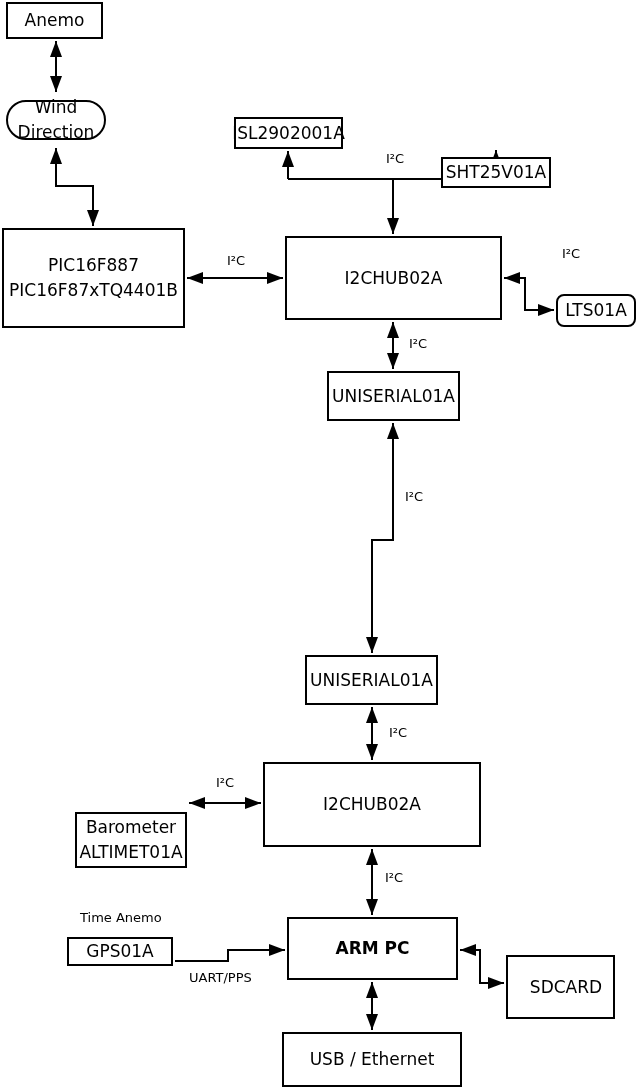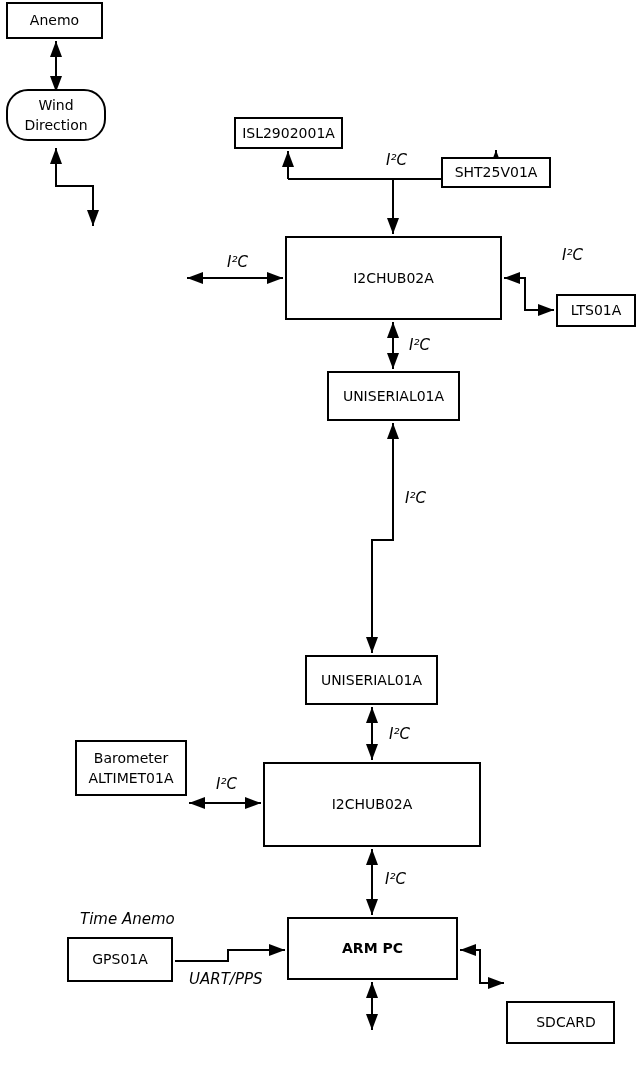--- a/index.html
+++ b/index.html
@@ -13,24 +13,24 @@
     background: #ffffff; overflow: hidden;
   }
   .connector-layer { position: absolute; left: 0; top: 0; }
   .edge { stroke: #000; stroke-width: 2; fill: none; }
   .m-both { marker-start: url(#ah); marker-end: url(#ah); }
   .m-end  { marker-end: url(#ah); }
   .node {
     position: absolute; box-sizing: border-box;
     background: #ffffff; border: 2px solid #000;
     display: flex; align-items: center; justify-content: center;
-    text-align: center; font-size: 14px; line-height: 1.45;
+    text-align: center; font-size: 17px; line-height: 1.45;
   }
   .node .lbl { white-space: pre-line; }
-  .elabel { position: absolute; font-size: 15px; white-space: nowrap; font-style: italic; }
+  .elabel { position: absolute; font-size: 13px; white-space: nowrap; }
 </style>
 </head>
 <body>
 
 <div class="canvas">
 
   <svg class="connector-layer" width="640" height="1089" viewBox="0 0 640 1089">
     <defs>
       <marker id="ah" viewBox="0 0 16 12" refX="16" refY="6" markerWidth="16" markerHeight="12" markerUnits="userSpaceOnUse" orient="auto-start-reverse">
         <path d="M0,0 L16,6 L0,12 Z" fill="#000"></path>
@@ -52,71 +52,78 @@
     <path class="edge m-both" d="M372,849 L372,915"></path>
     <path class="edge m-end" d="M175,961 L228,961 L228,950 L285,950"></path>
     <path class="edge m-both" d="M460,950 L480,950 L480,983 L504,983"></path>
     <path class="edge m-both" d="M372,982 L372,1030"></path>
   </svg>
 
   <div class="node" style="left:6px; top:2px; width:97px; height:37px;">
     <span class="lbl">Anemo</span>
   </div>
 
-  <div class="node" style="left:6px; top:89px; width:100px; height:52px;border-radius:22px;">
+  <div class="node" style="left:6px; top:100px; width:100px; height:40px;border-radius:22px;">
     <span class="lbl">Wind
 Direction</span>
   </div>
 
+  <div class="node" style="left:2px; top:228px; width:183px; height:100px;">
+    <span class="lbl">PIC16F887
+PIC16F87xTQ4401B</span>
+  </div>
 
   <div class="node" style="left:234px; top:117px; width:109px; height:32px;align-items:center;">
     <span class="lbl">ISL2902001A</span>
   </div>
 
   <div class="node" style="left:441px; top:117px; width:110px; height:31px;margin-top:40px;">
     <span class="lbl">SHT25V01A</span>
   </div>
 
   <div class="node" style="left:285px; top:236px; width:217px; height:84px;">
     <span class="lbl">I2CHUB02A</span>
   </div>
 
-  <div class="node" style="left:556px; top:294px; width:80px; height:33px;">
+  <div class="node" style="left:556px; top:294px; width:80px; height:33px;border-radius:8px;">
     <span class="lbl">LTS01A</span>
   </div>
 
   <div class="node" style="left:327px; top:371px; width:133px; height:50px;">
     <span class="lbl">UNISERIAL01A</span>
   </div>
 
   <div class="node" style="left:305px; top:655px; width:133px; height:50px;">
     <span class="lbl">UNISERIAL01A</span>
   </div>
 
   <div class="node" style="left:263px; top:762px; width:218px; height:85px;">
     <span class="lbl">I2CHUB02A</span>
   </div>
 
-  <div class="node" style="left:75px; top:740px; width:112px; height:56px;">
+  <div class="node" style="left:75px; top:812px; width:112px; height:56px;">
     <span class="lbl">Barometer
 ALTIMET01A</span>
   </div>
 
-  <div class="node" style="left:67px; top:937px; width:106px; height:45px;align-items:center;">
+  <div class="node" style="left:67px; top:937px; width:106px; height:29px;align-items:center;">
     <span class="lbl">GPS01A</span>
   </div>
 
   <div class="node" style="left:287px; top:917px; width:171px; height:63px;font-weight:bold;">
     <span class="lbl">ARM PC</span>
   </div>
 
-  <div class="node" style="left:506px; top:1001px; width:109px; height:43px;padding-left:11px;">
+  <div class="node" style="left:506px; top:955px; width:109px; height:64px;padding-left:11px;">
     <span class="lbl">SDCARD</span>
   </div>
 
+  <div class="node" style="left:282px; top:1032px; width:180px; height:55px;">
+    <span class="lbl">USB / Ethernet</span>
+  </div>
 
   <span class="elabel" style="left:386px; top:151px;">I²C</span>
   <span class="elabel" style="left:227px; top:253px;">I²C</span>
   <span class="elabel" style="left:562px; top:246px;">I²C</span>
   <span class="elabel" style="left:409px; top:336px;">I²C</span>
   <span class="elabel" style="left:405px; top:489px;">I²C</span>
   <span class="elabel" style="left:389px; top:725px;">I²C</span>
   <span class="elabel" style="left:216px; top:775px;">I²C</span>
   <span class="elabel" style="left:385px; top:870px;">I²C</span>
   <span class="elabel" style="left:80px; top:910px;">Time Anemo</span>

